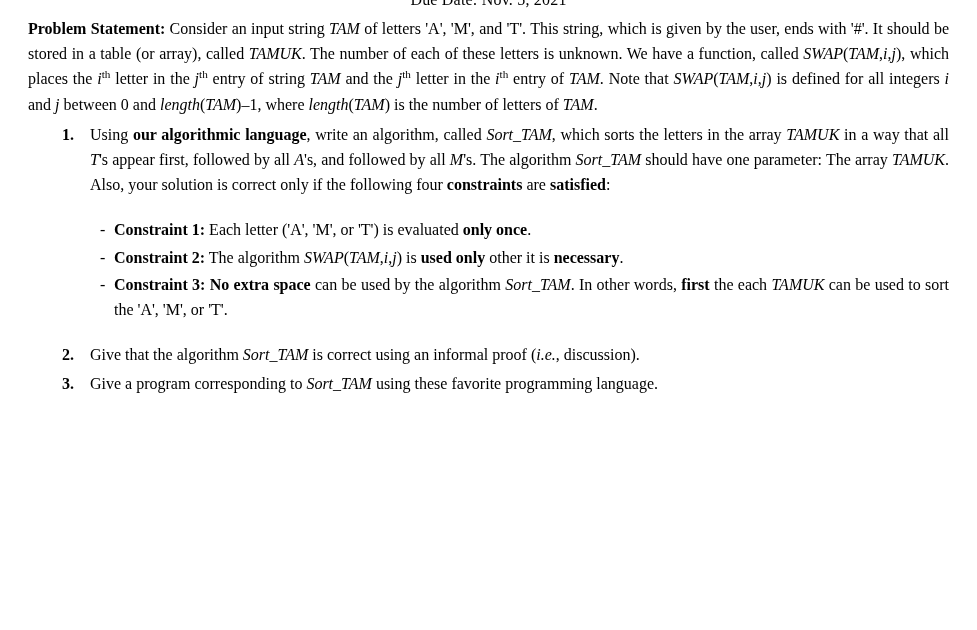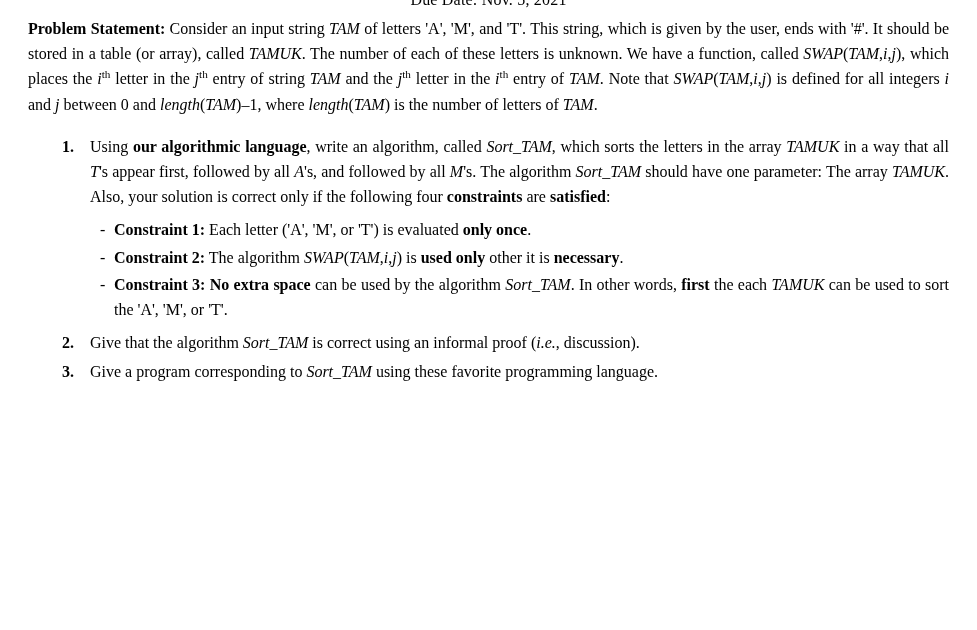--- a/index.html
+++ b/index.html
@@ -20,41 +20,41 @@
   }
   .due-date {
     text-align: center;
     margin-top: -12px;
     margin-bottom: 4px;
     font-size: 16px;
     letter-spacing: 0.2px;
   }
   .problem {
     text-align: justify;
-    margin: 0 0 18px 0;
+    margin: 0 0 6px 0;
   }
   ol.main {
     list-style: none;
     padding-left: 62px;
     margin: 0;
   }
   ol.main > li {
     text-align: justify;
     margin-bottom: 4px;
     position: relative;
   }
   ol.main > li .num {
     position: absolute;
     left: -28px;
     font-weight: bold;
   }
   ul.constraints {
     list-style: none;
     padding-left: 10px;
-    margin: 8px 0;
+    margin: 20px 0;
   }
   ul.constraints > li {
     position: relative;
     padding-left: 14px;
     text-align: justify;
     margin-bottom: 3px;
   }
   ul.constraints > li::before {
     content: "-";
     position: absolute;

